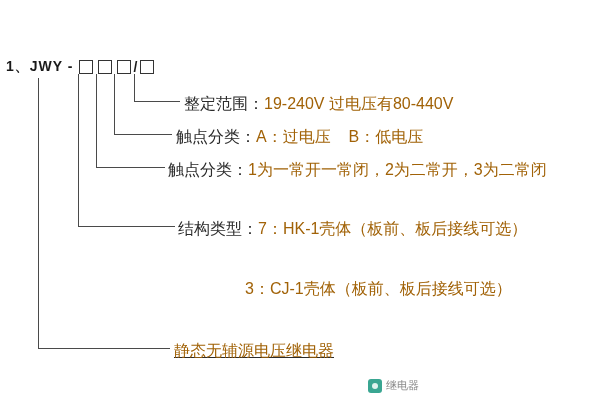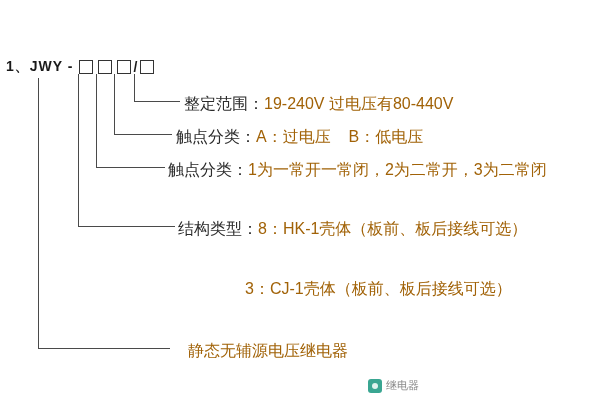--- a/index.html
+++ b/index.html
@@ -88,27 +88,27 @@
     <span class="val">A：过电压    B：低电压</span>
   </div>
 
   <div class="row" style="left:168px;top:160px;">
     <span class="lbl">触点分类：</span>
     <span class="val">1为一常开一常闭，2为二常开，3为二常闭</span>
   </div>
 
   <div class="row" style="left:178px;top:219px;">
     <span class="lbl">结构类型：</span>
-    <span class="val">8：HK-1壳体（板前、板后接线可选）</span>
+    <span class="val">7：HK-1壳体（板前、板后接线可选）</span>
   </div>
   <div class="row" style="left:245px;top:279px;text-align:center;">
     <span class="val">3：CJ-1壳体（板前、板后接线可选）</span>
   </div>
 
-  <div class="row" style="left:188px;top:341px;">
+  <div class="row" style="left:174px;top:341px;text-decoration:underline;">
     <span class="val">静态无辅源电压继电器</span>
   </div>
 
   <div class="watermark">
     <span class="wm-icon"></span>
     <span>继电器</span>
   </div>
 
 </div>
 

